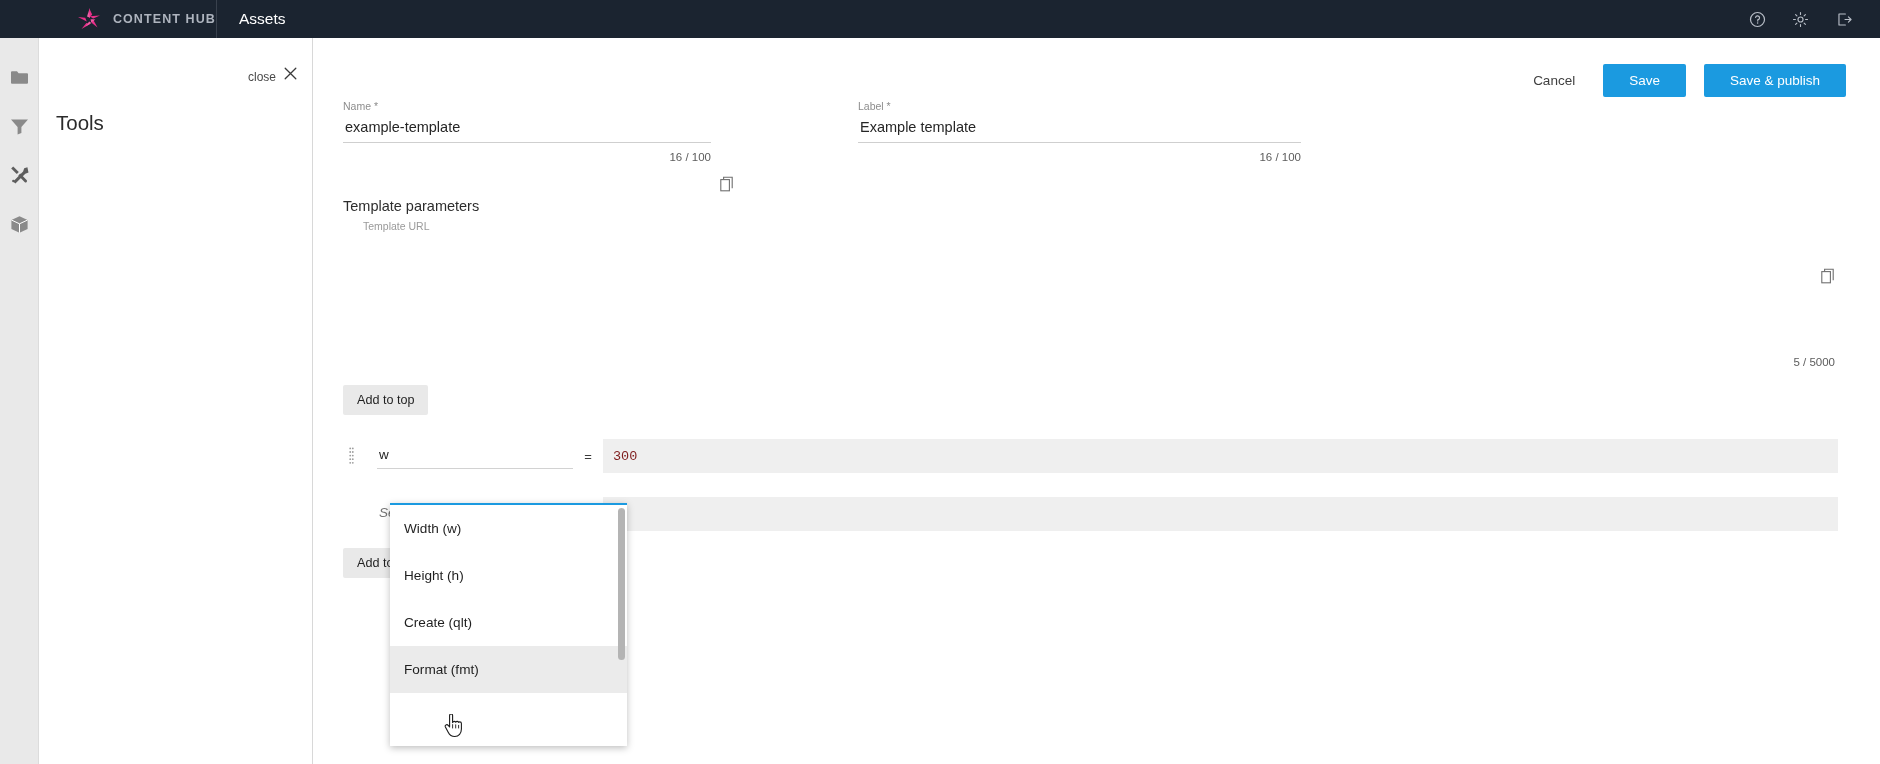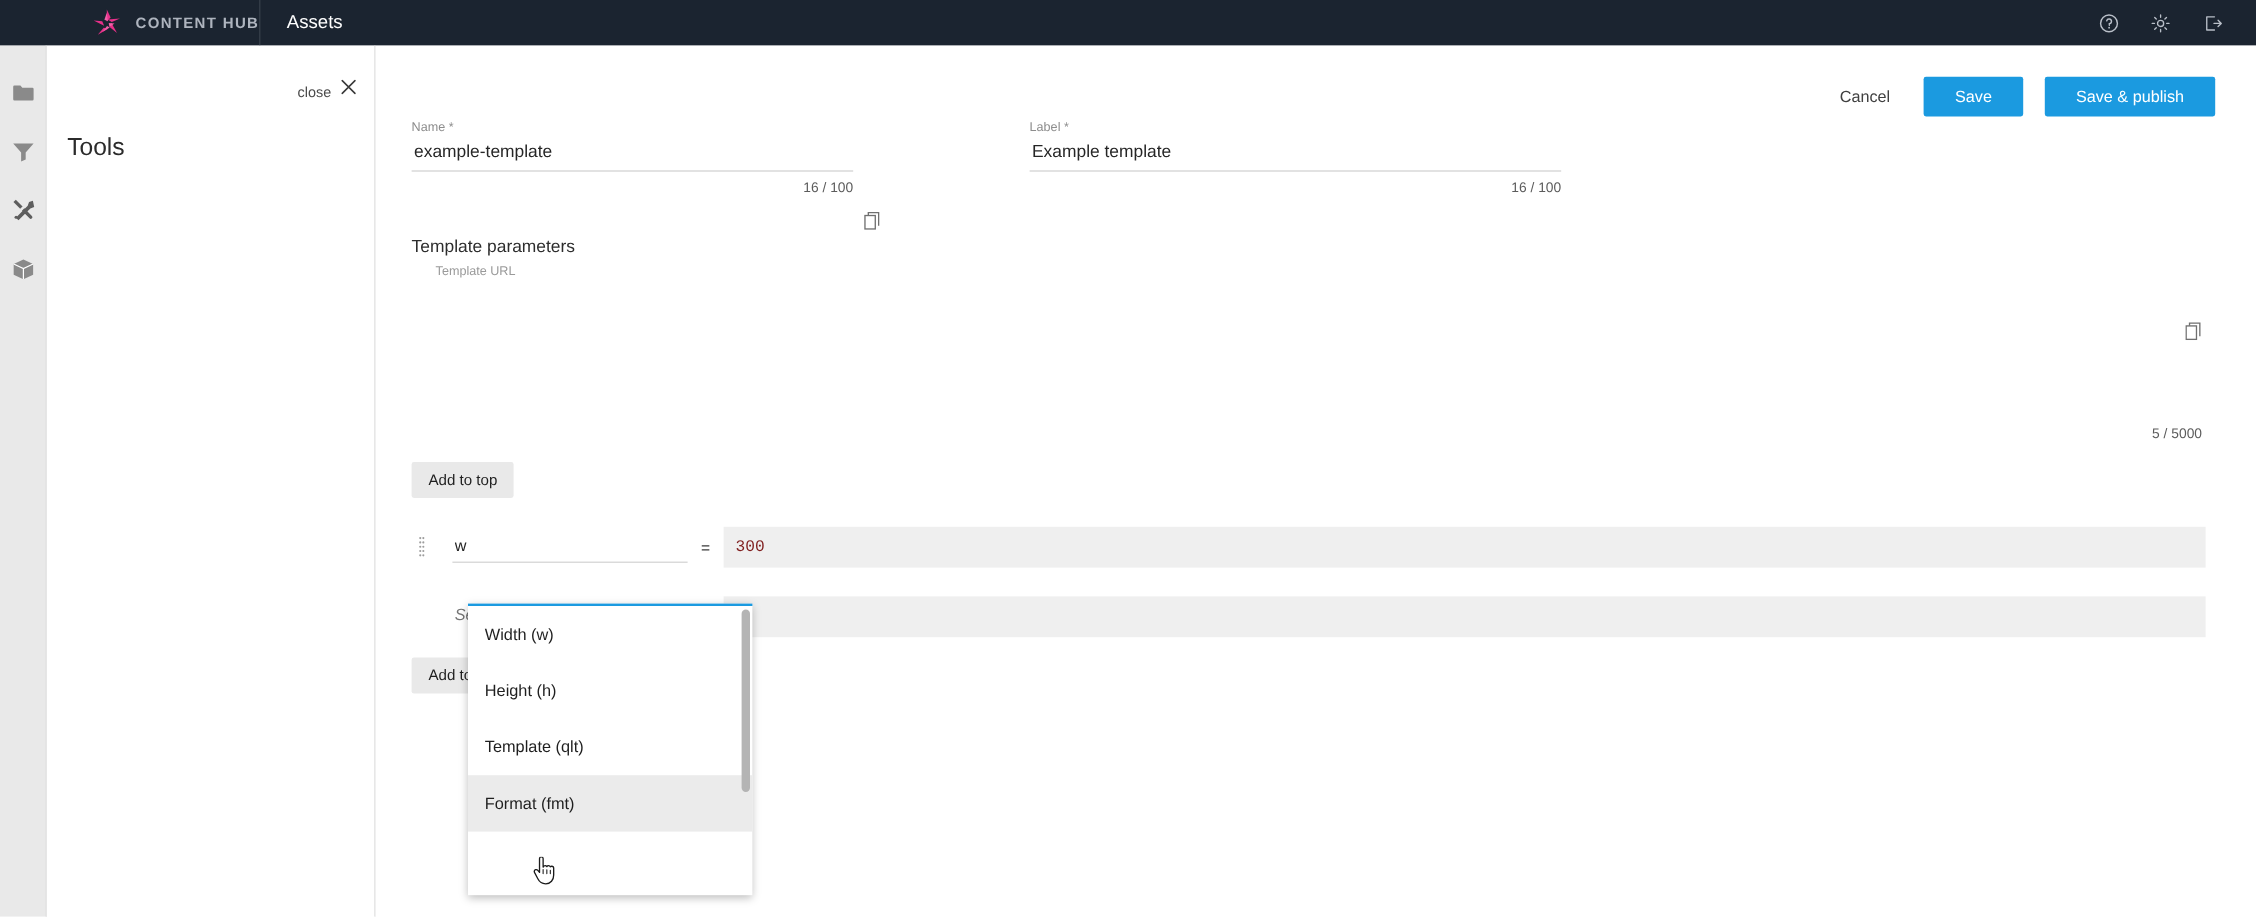--- a/index.html
+++ b/index.html
@@ -358,21 +358,21 @@
     </div>
 
     <button class="btn-gray add-bottom">Add to bottom</button>
 
   </div>
 
   <div class="dropdown">
     <div class="dd-list">
       <div class="dd-item">Width (w)</div>
       <div class="dd-item">Height (h)</div>
-      <div class="dd-item">Template (qlt)</div>
+      <div class="dd-item">Create (qlt)</div>
       <div class="dd-item hovered">Format (fmt)</div>
     </div>
     <div class="dd-scroll-track"></div>
     <div class="dd-scroll-thumb"></div>
   </div>
 
   <span class="cursor-hand">
     <svg width="20" height="24" viewBox="0 0 20 24">
       <path d="M5.6 1.5c0-.8.7-1.5 1.5-1.5s1.5.7 1.5 1.5v7.1c.3-.7.9-1.2 1.7-1.2.6 0 1.1.3 1.4.8.3-.5.8-.8 1.4-.8.7 0 1.3.4 1.5 1 .3-.3.7-.5 1.2-.5.9 0 1.6.7 1.6 1.6v5.6c0 4.2-2.6 7.4-6.6 7.4-3.6 0-5.4-1.7-6.6-4.2L1.4 13c-.5-1 0-2 1-2.3.7-.2 1.3 0 1.8.6l1.4 1.7z" fill="#ffffff" stroke="#1b1b1b" stroke-width="1.1" stroke-linejoin="round"></path>
       <path d="M8.6 10.6v3.4M11.7 10.8v3.2M14.6 11.3v2.7" stroke="#1b1b1b" stroke-width="0.9" stroke-linecap="round"></path>

